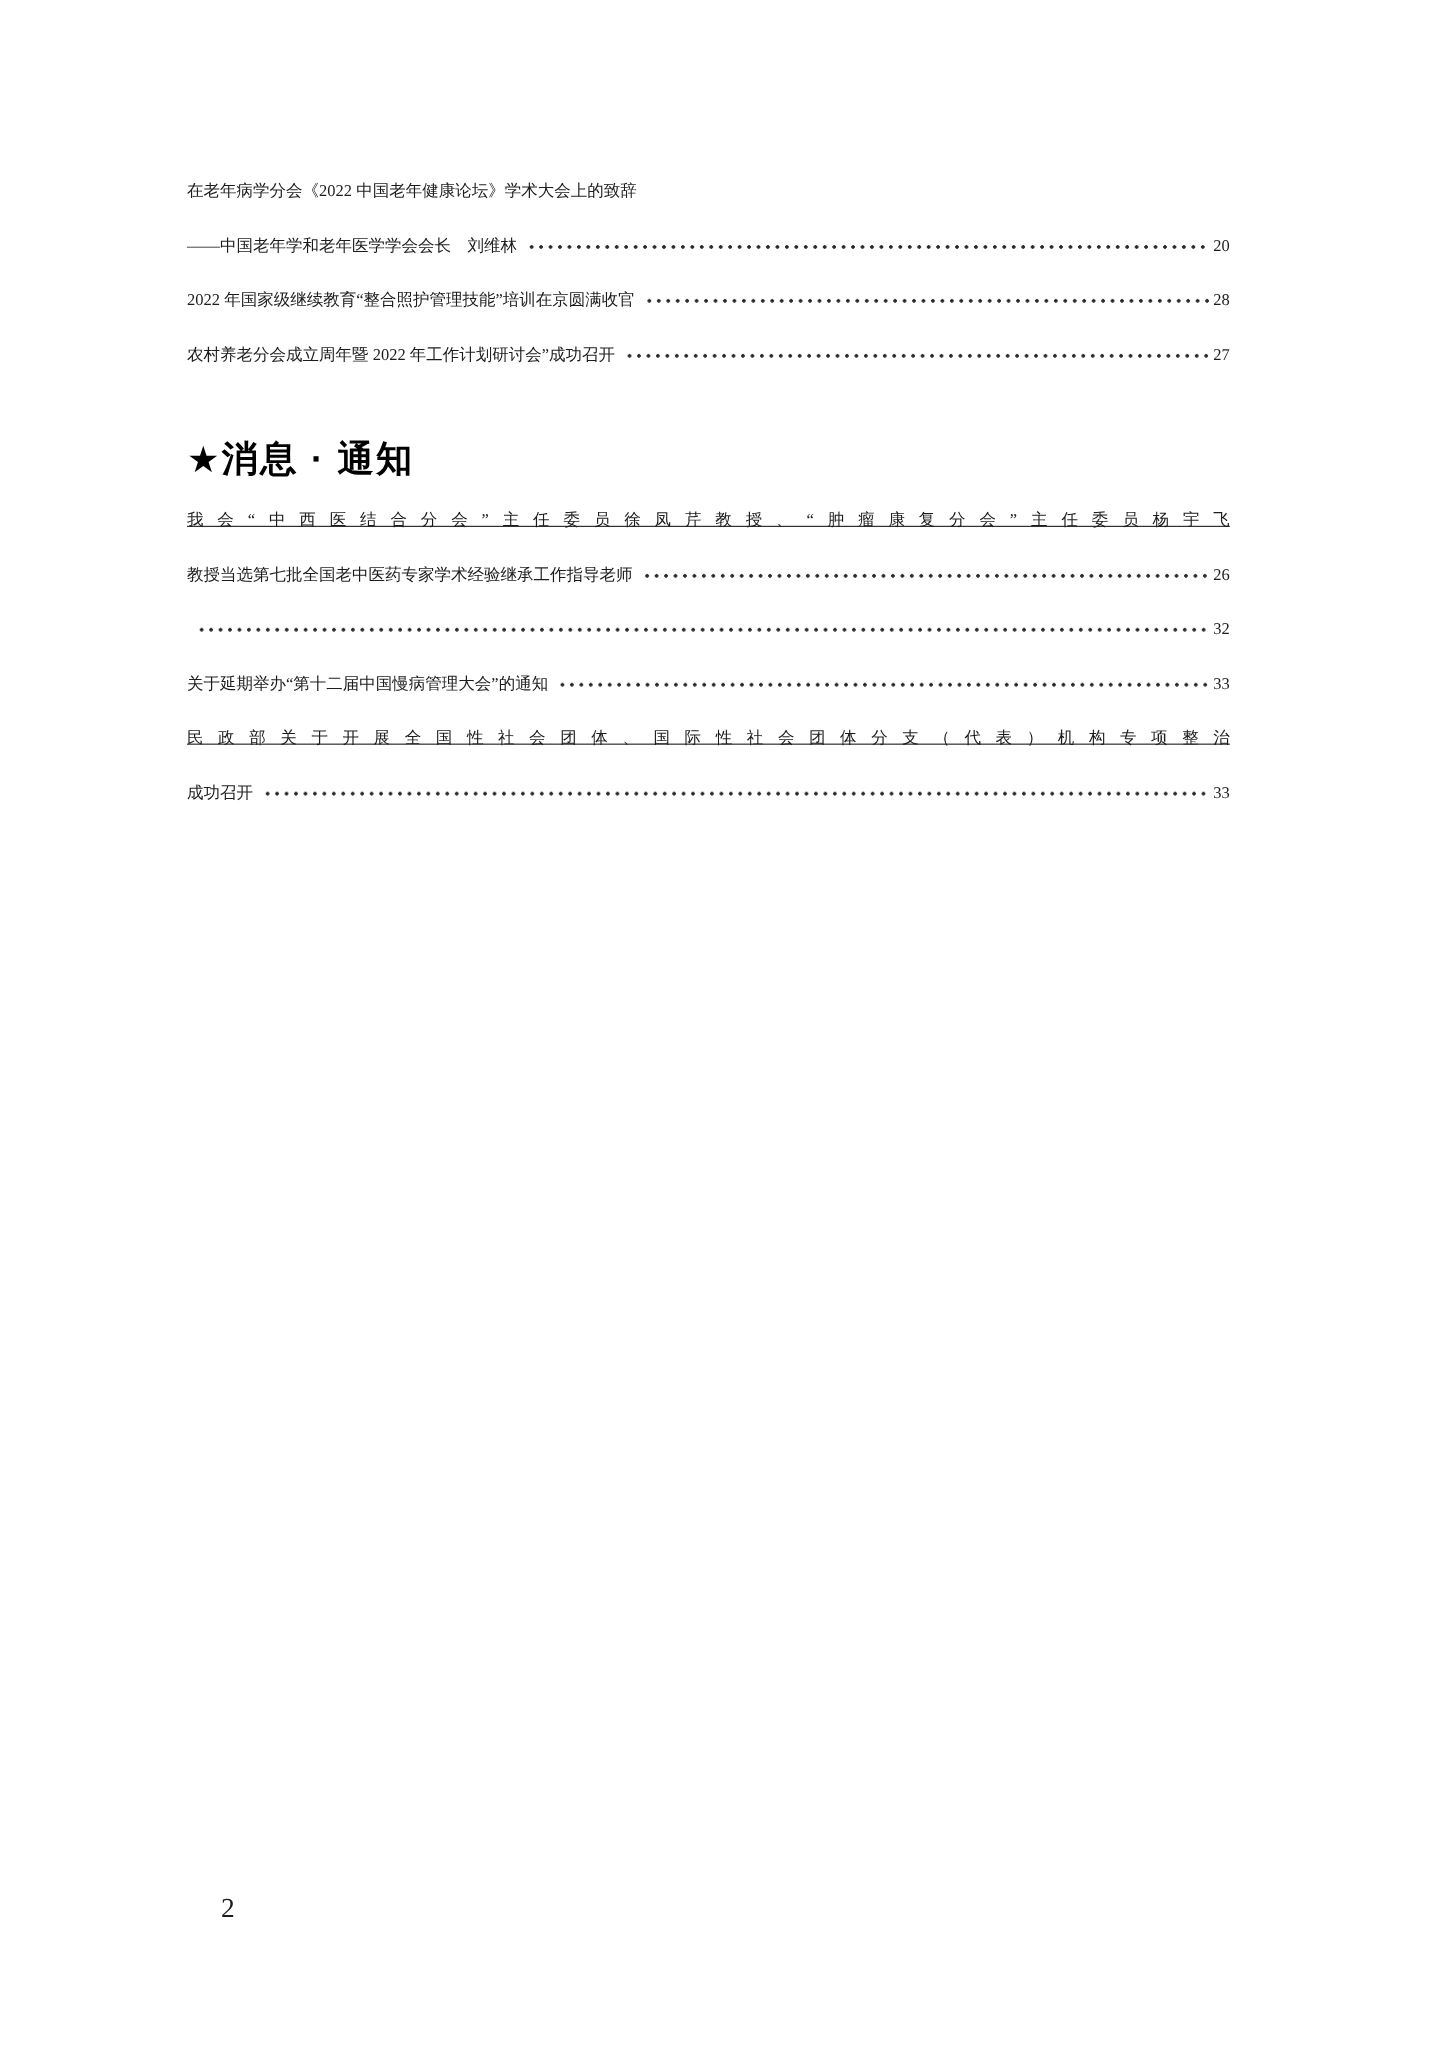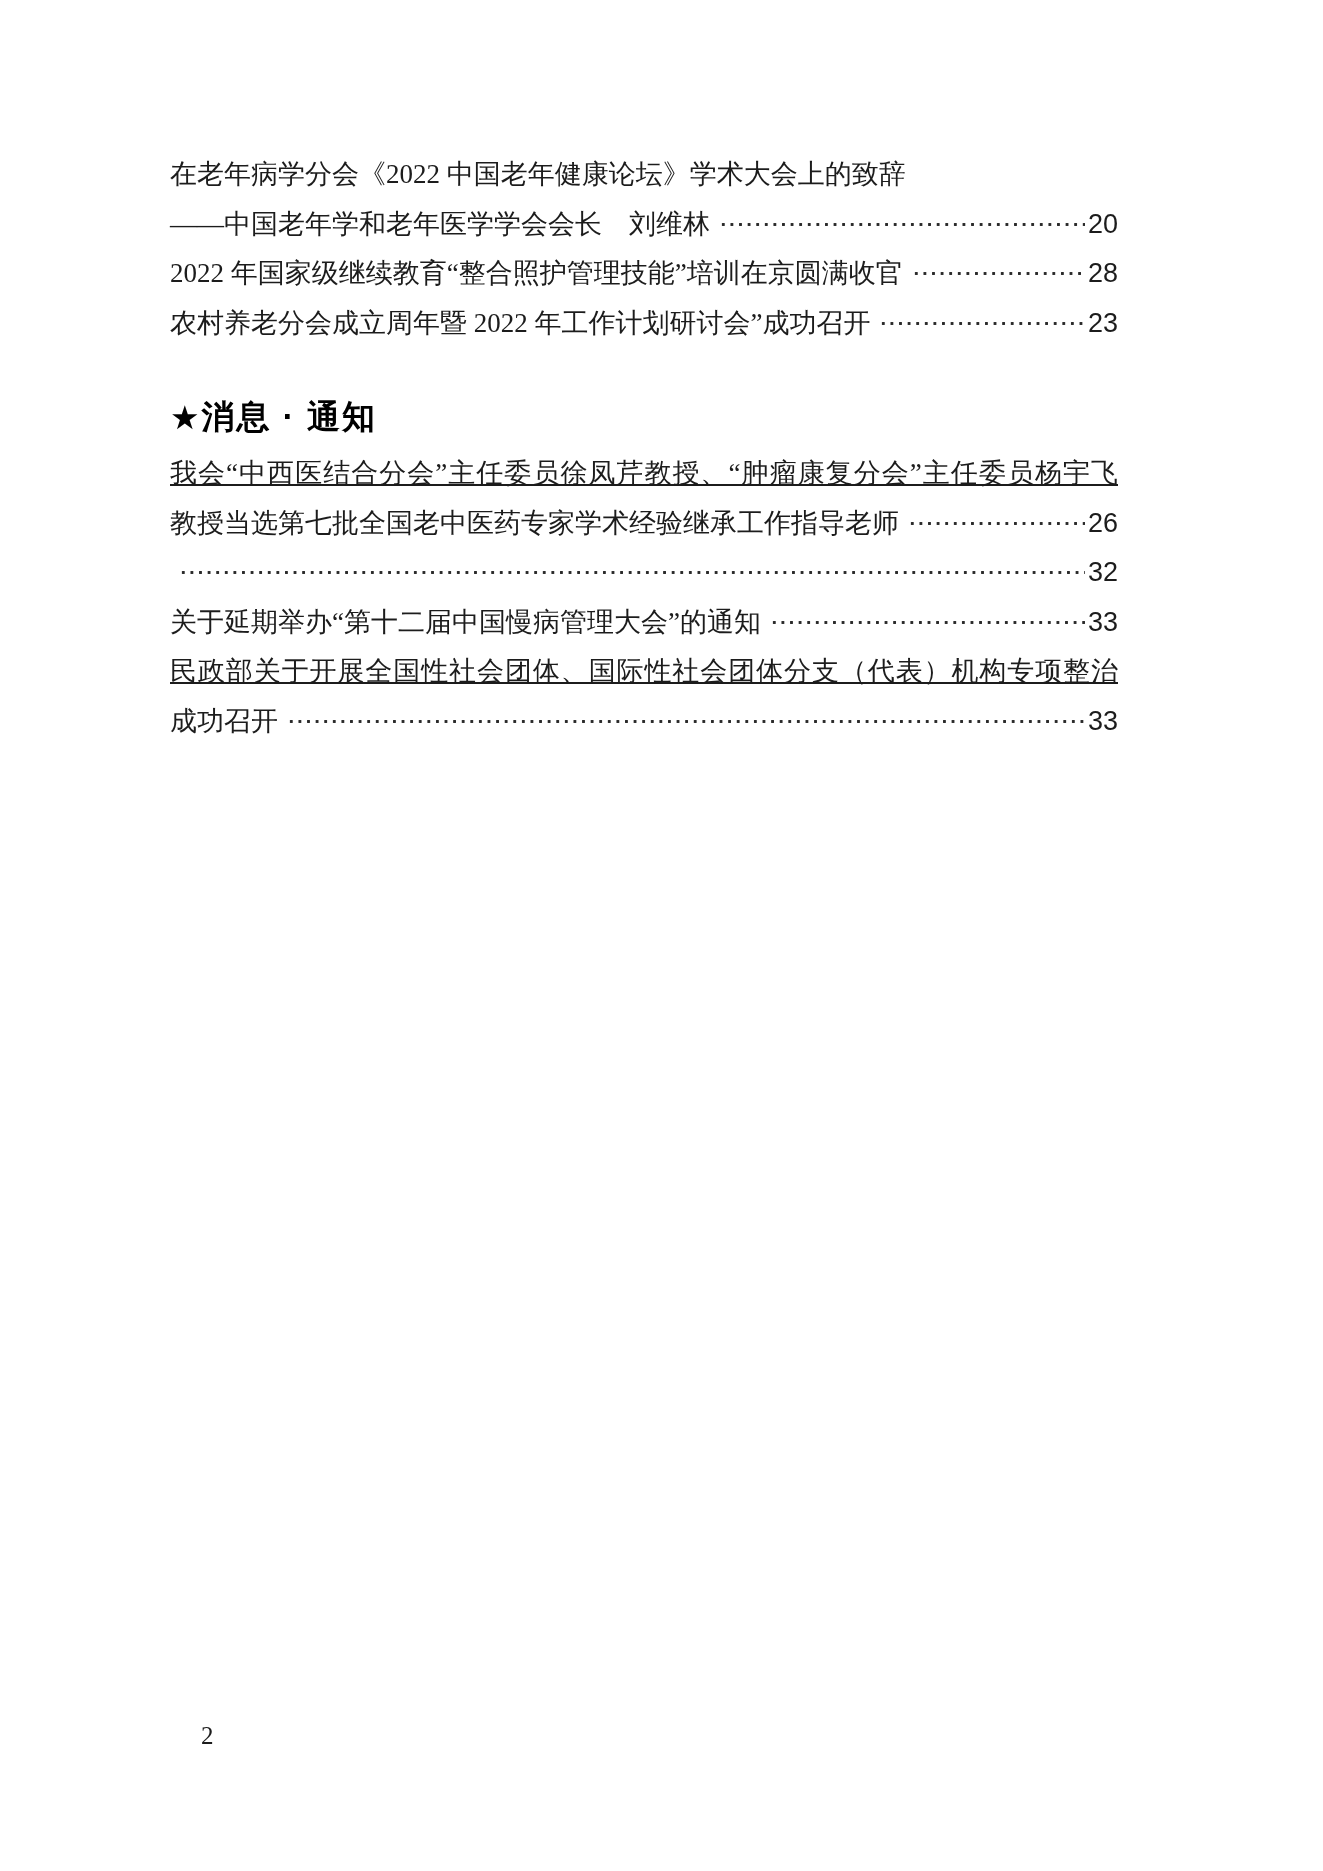--- a/index.html
+++ b/index.html
@@ -18,21 +18,21 @@
   .content {
     position: absolute;
     left: 170px;
     top: 150px;
     width: 948px;
   }
   .toc-row {
     display: flex;
     align-items: center;
     height: 49.5px;
-    font-size: 27px;
+    font-size: 15px;
     line-height: 49.5px;
   }
   .entry-text {
     white-space: nowrap;
   }
   .entry-text.stretch {
     flex: 1 1 auto;
     white-space: normal;
     text-align: justify;
     text-align-last: justify;
@@ -44,21 +44,21 @@
     align-self: center;
     height: 23px;
     margin: 0 3px 0 9px;
     background-image: radial-gradient(circle, #2a2a2a 1.35px, rgba(0,0,0,0) 1.9px);
     background-size: 8.6px 23px;
     background-repeat: repeat-x;
     background-position: 0 54%;
   }
   .page-num {
     flex: 0 0 auto;
-    font-family: Liberation Sans, sans-serif;
+    font-family: Liberation Serif, serif;
   }
   .section-heading {
     margin: 47px 0 10px 0;
     height: 44px;
     display: flex;
     align-items: center;
     font-family: "Liberation Sans", "DejaVu Sans", sans-serif;
     font-weight: 700;
     font-size: 33px;
     color: #000000;
@@ -93,21 +93,21 @@
 
   <div class="toc-row">
     <span class="entry-text">2022 年国家级继续教育“整合照护管理技能”培训在京圆满收官</span>
     <span class="dot-leader"></span>
     <span class="page-num">28</span>
   </div>
 
   <div class="toc-row">
     <span class="entry-text">农村养老分会成立周年暨 2022 年工作计划研讨会”成功召开</span>
     <span class="dot-leader"></span>
-    <span class="page-num">23</span>
+    <span class="page-num">27</span>
   </div>
 
   <div class="section-heading">
     <span class="star">★</span>
     <span>消息 · 通知</span>
   </div>
 
   <div class="toc-row">
     <span class="entry-text stretch">我会“中西医结合分会”主任委员徐凤芹教授、“肿瘤康复分会”主任委员杨宇飞</span>
   </div>

